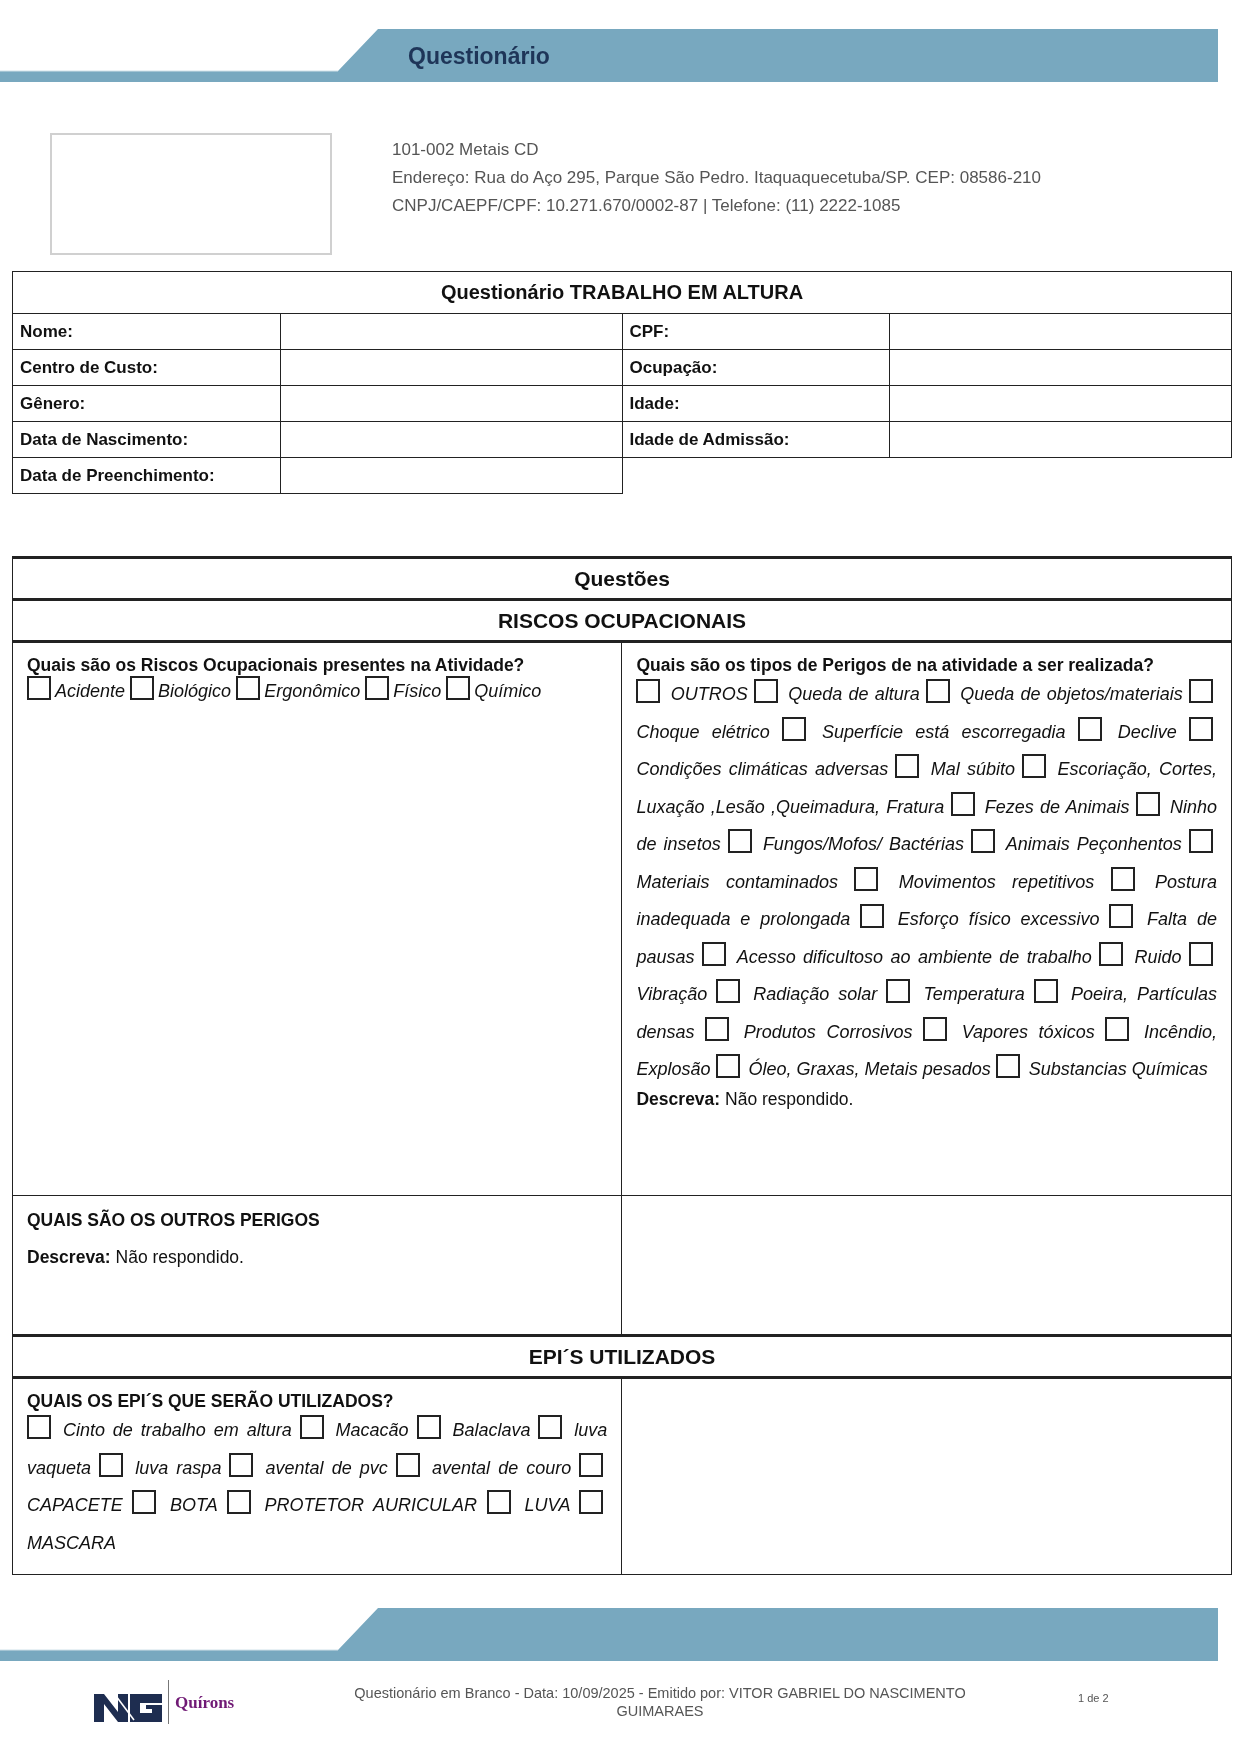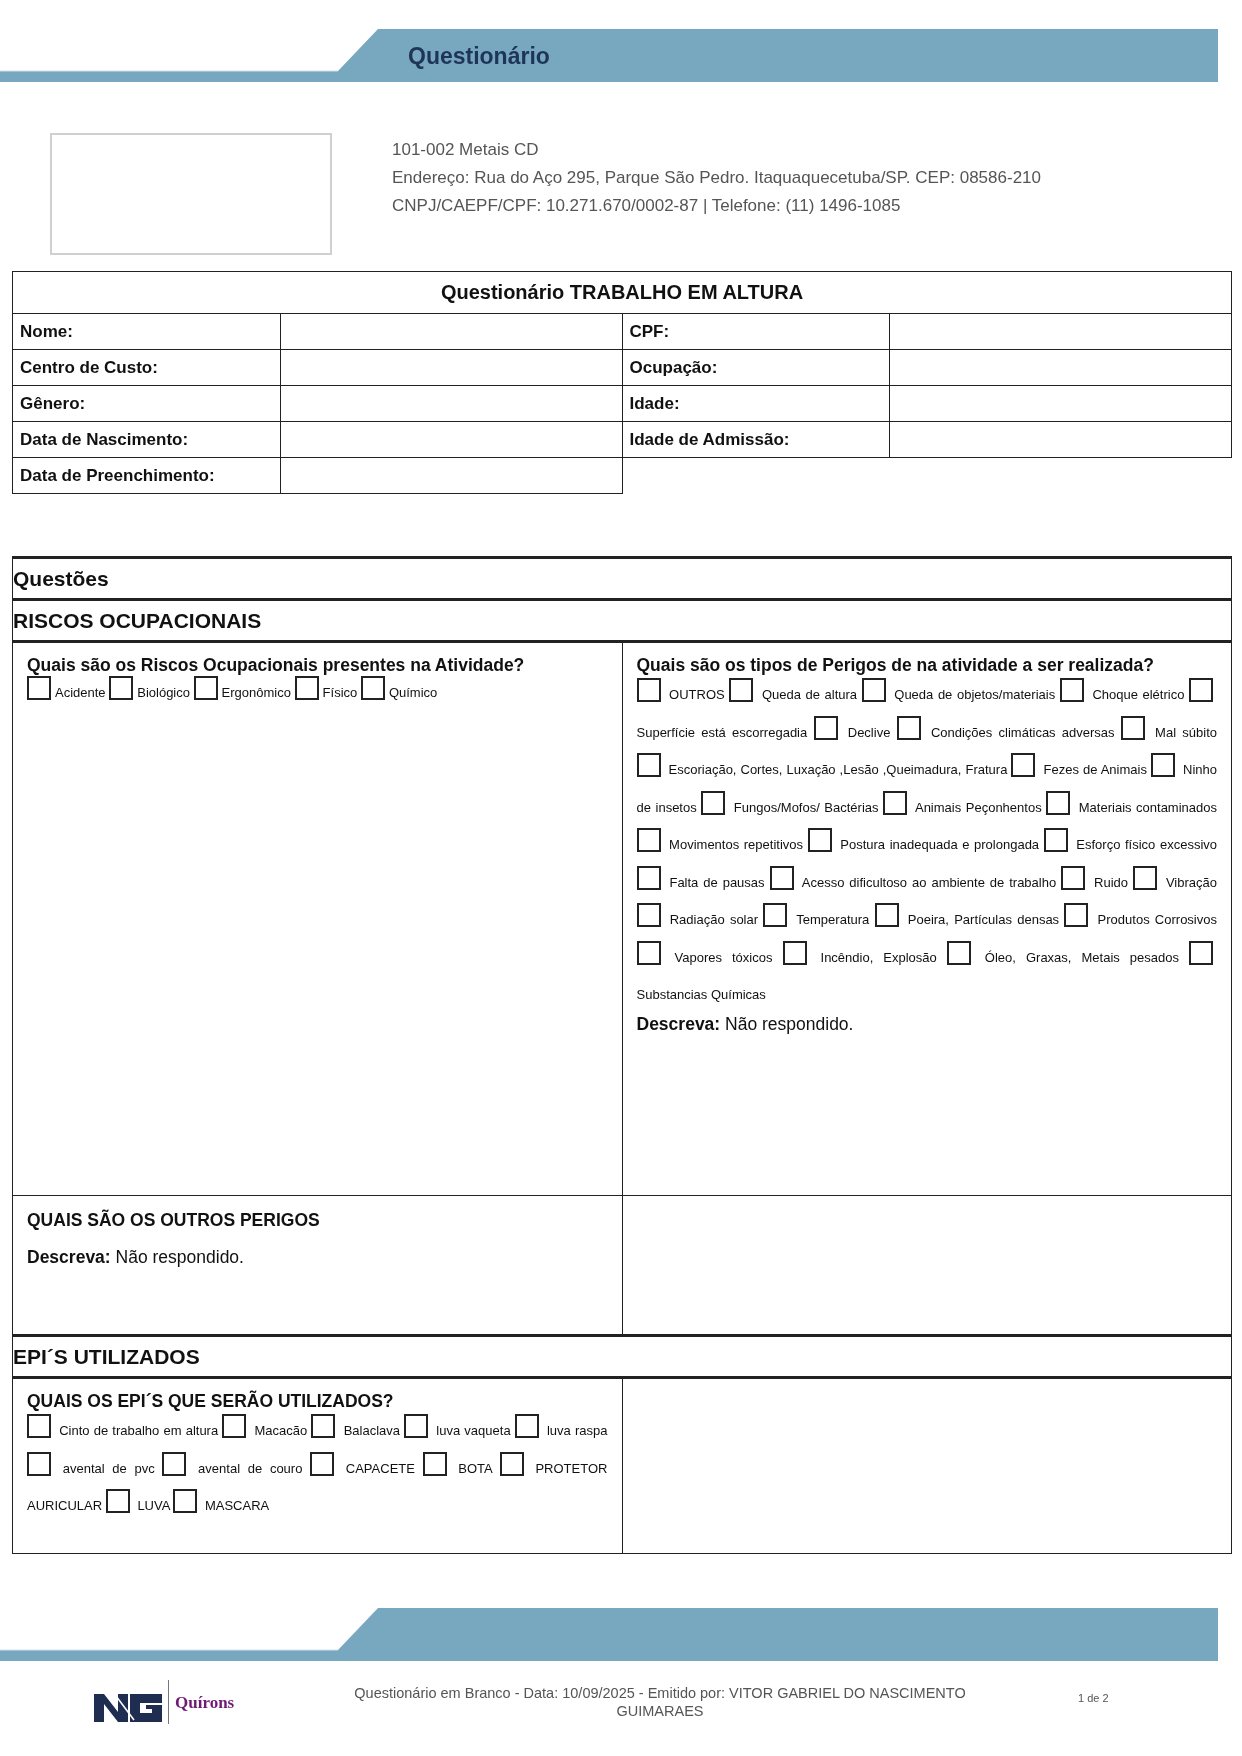--- a/index.html
+++ b/index.html
@@ -17,24 +17,24 @@
   .info-table { position: absolute; left: 12px; top: 271px; width: 1220px; }
   .info-table td, .info-table th { border: 1.5px solid #222; font-size: 17px; height: 36px; padding: 0 7px; }
   .info-table th { font-size: 20px; font-weight: bold; text-align: center; height: 42px; }
   .info-table td.lbl { font-weight: bold; width: 268px; }
   .info-table td.val { width: 342px; }
   .info-table td.lbl2 { font-weight: bold; width: 268px; }
   .info-table td.empty { border: none; border-top: 1.5px solid #222; }
 
   .q-table { position: absolute; left: 12px; top: 556px; width: 1220px; }
   .q-table td { border: 1.5px solid #222; vertical-align: top; font-size: 17.5px; }
-  .q-table td.hdr { text-align: left; vertical-align: middle; font-weight: bold; font-size: 21px; height: 42px; border-bottom-width: 3px; border-top-width: 3px; margin-left: 8px;}
+  .q-table td.hdr { text-align: center; vertical-align: middle; font-weight: bold; font-size: 21px; height: 42px; border-bottom-width: 3px; border-top-width: 3px; margin-left: 8px;}
   .q-table td.half { width: 610px; padding: 12px 14px; }
   .qtitle { font-weight: bold; font-size: 17.5px; }
-  .opts { font-size: 13px; line-height: 37.5px; text-align: justify; }
+  .opts { font-size: 18px; line-height: 37.5px; text-align: justify; font-style: italic; }
   .opts.left { text-align: left; }
   .cb { display: inline-block; width: 24px; height: 24px; border: 2px solid #222; vertical-align: -3px; margin: 0 4px 0 0; }
   .opt { white-space: normal; }
   .desc { font-size: 17.5px; line-height: 20px; }
   .desc b { font-weight: bold; }
 
   .footer-banner { position: absolute; left: 0; top: 1608px; width: 1218px; height: 54px; }
   .footer { position: absolute; top: 1680px; left: 0; width: 1242px; }
   .flogo { position: absolute; left: 94px; top: 0; display: flex; align-items: center; }
   .flogo .ng { width: 68px; height: 28px; margin-top: 12px; }
@@ -51,21 +51,21 @@
     <polygon points="378,0 1218,0 1218,53 0,53 0,42 338,42" fill="#78a8bf"></polygon>
     <line x1="0" y1="42" x2="338" y2="42" stroke="#cfe0e8" stroke-width="1"></line>
   </svg>
   <div class="title">Questionário</div>
 </div>
 
 <div class="logo-box"></div>
 <div class="company">
   <div>101-002 Metais CD</div>
   <div>Endereço: Rua do Aço 295, Parque São Pedro. Itaquaquecetuba/SP. CEP: 08586-210</div>
-  <div>CNPJ/CAEPF/CPF: 10.271.670/0002-87 | Telefone: (11) 1496-1085</div>
+  <div>CNPJ/CAEPF/CPF: 10.271.670/0002-87 | Telefone: (11) 2222-1085</div>
 </div>
 
 <table class="info-table">
   <tbody>
       <tr>
     <th colspan="4">Questionário TRABALHO EM ALTURA</th>
   </tr>
   <tr>
     <td class="lbl">Nome:</td>
     <td class="val"></td>

